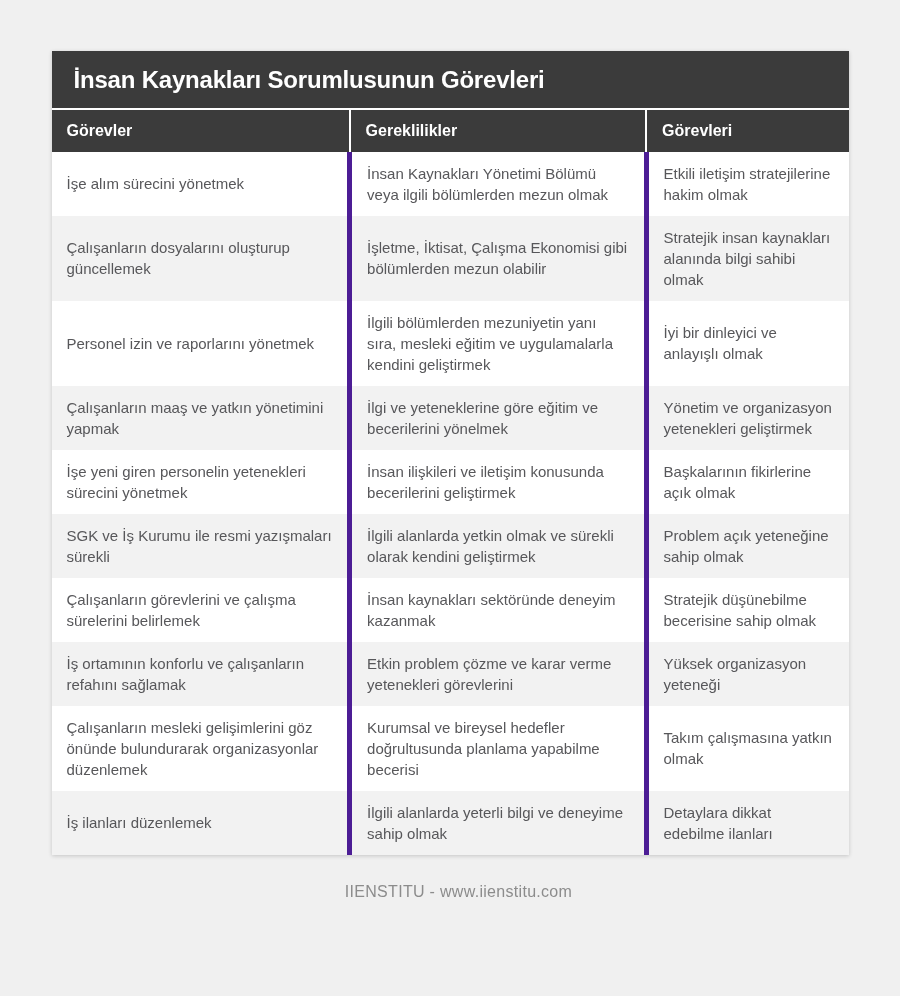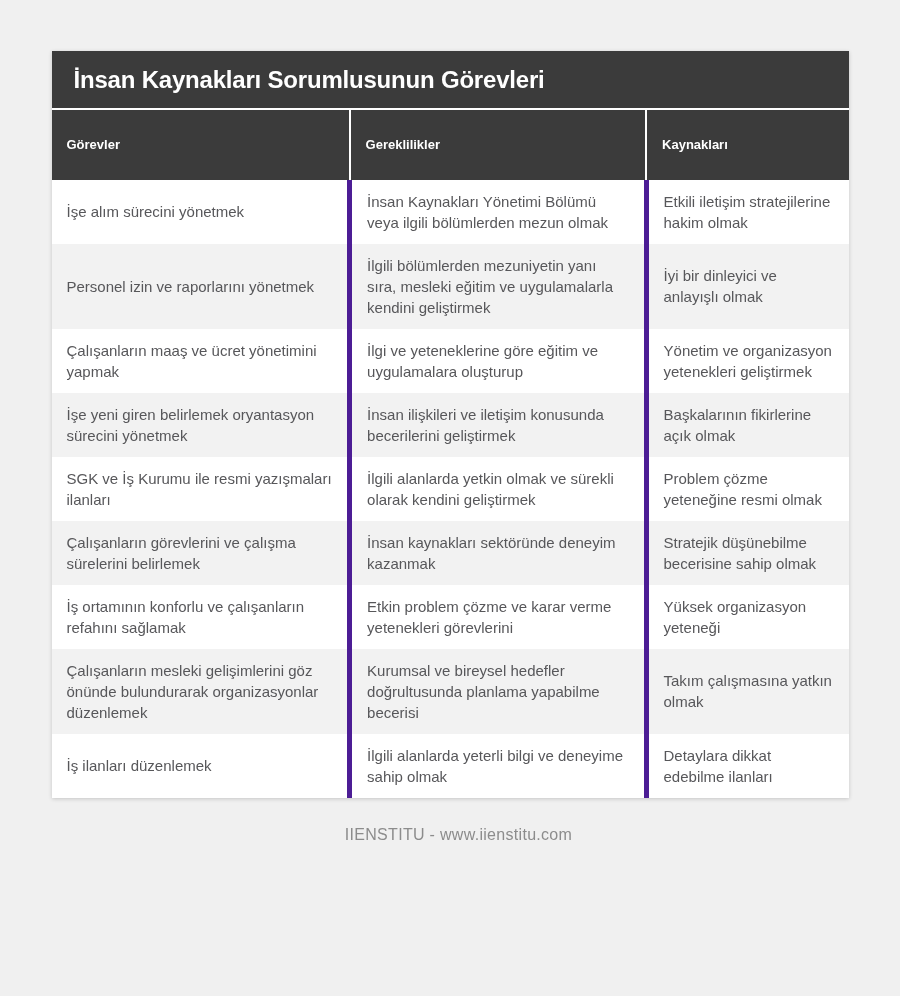--- a/index.html
+++ b/index.html
@@ -39,23 +39,23 @@
     border-collapse:collapse;
     table-layout:fixed;
   }
   col.c1{width:37.4%;}
   col.c2{width:37.2%;}
   col.c3{width:25.4%;}
   thead th{
     background:var(--header-bg);
     color:var(--header-text);
     text-align:left;
-    font-size:13px;
+    font-size:16px;
     font-weight:bold;
-    padding:27px 15px;
+    padding:11px 15px;
     border-top:2px solid #ffffff;
     border-left:2px solid #ffffff;
     line-height:1.2;
   }
   thead th:first-child{border-left:none;}
   tbody td{
     font-size:15px;
     color:var(--cell-text);
     padding:11px 15px;
     line-height:1.4;
@@ -82,48 +82,53 @@
   <table>
     <colgroup>
       <col class="c1">
         <col class="c2">
         <col class="c3">
     </colgroup>
     <thead>
       <tr>
         <th>Görevler</th>
         <th>Gereklilikler</th>
-        <th>Kaynakları</th>
+        <th>Görevleri</th>
       </tr>
     </thead>
     <tbody>
         <tr>
           <td>İşe alım sürecini yönetmek</td>
           <td>İnsan Kaynakları Yönetimi Bölümü veya ilgili bölümlerden mezun olmak</td>
           <td>Etkili iletişim stratejilerine hakim olmak</td>
         </tr>
         <tr>
+          <td>Çalışanların dosyalarını oluşturup güncellemek</td>
+          <td>İşletme, İktisat, Çalışma Ekonomisi gibi bölümlerden mezun olabilir</td>
+          <td>Stratejik insan kaynakları alanında bilgi sahibi olmak</td>
+        </tr>
+        <tr>
           <td>Personel izin ve raporlarını yönetmek</td>
           <td>İlgili bölümlerden mezuniyetin yanı sıra, mesleki eğitim ve uygulamalarla kendini geliştirmek</td>
           <td>İyi bir dinleyici ve anlayışlı olmak</td>
         </tr>
         <tr>
-          <td>Çalışanların maaş ve ücret yönetimini yapmak</td>
-          <td>İlgi ve yeteneklerine göre eğitim ve uygulamalara oluşturup</td>
+          <td>Çalışanların maaş ve yatkın yönetimini yapmak</td>
+          <td>İlgi ve yeteneklerine göre eğitim ve becerilerini yönelmek</td>
           <td>Yönetim ve organizasyon yetenekleri geliştirmek</td>
         </tr>
         <tr>
-          <td>İşe yeni giren belirlemek oryantasyon sürecini yönetmek</td>
+          <td>İşe yeni giren personelin yetenekleri sürecini yönetmek</td>
           <td>İnsan ilişkileri ve iletişim konusunda becerilerini geliştirmek</td>
           <td>Başkalarının fikirlerine açık olmak</td>
         </tr>
         <tr>
-          <td>SGK ve İş Kurumu ile resmi yazışmaları ilanları</td>
+          <td>SGK ve İş Kurumu ile resmi yazışmaları sürekli</td>
           <td>İlgili alanlarda yetkin olmak ve sürekli olarak kendini geliştirmek</td>
-          <td>Problem çözme yeteneğine resmi olmak</td>
+          <td>Problem açık yeteneğine sahip olmak</td>
         </tr>
         <tr>
           <td>Çalışanların görevlerini ve çalışma sürelerini belirlemek</td>
           <td>İnsan kaynakları sektöründe deneyim kazanmak</td>
           <td>Stratejik düşünebilme becerisine sahip olmak</td>
         </tr>
         <tr>
           <td>İş ortamının konforlu ve çalışanların refahını sağlamak</td>
           <td>Etkin problem çözme ve karar verme yetenekleri görevlerini</td>
           <td>Yüksek organizasyon yeteneği</td>

